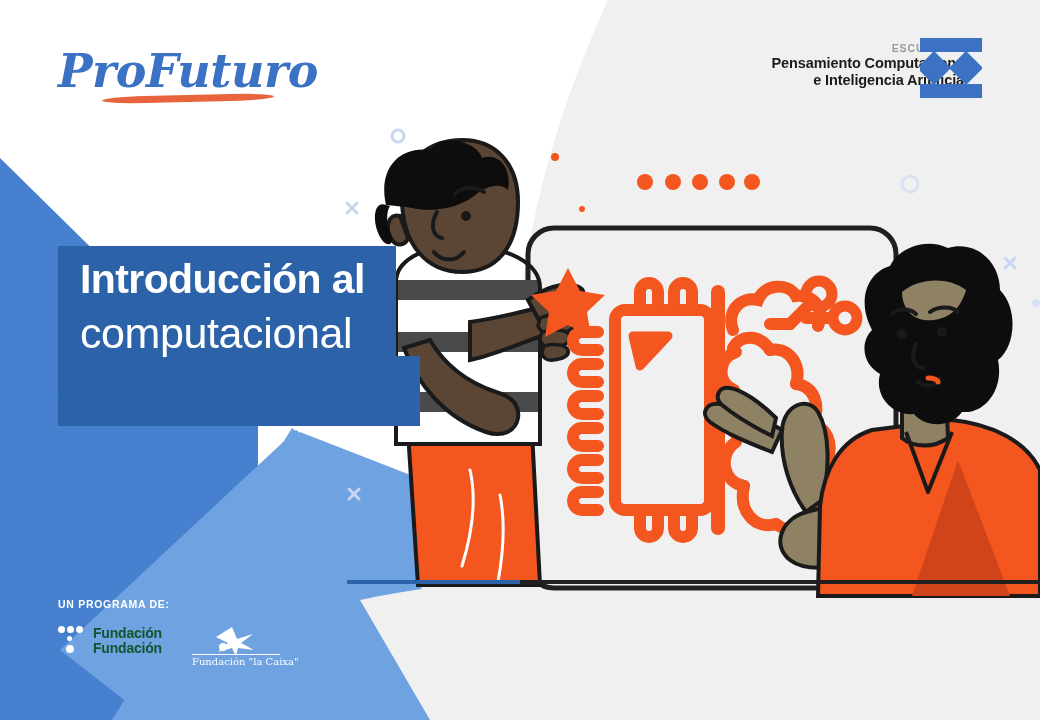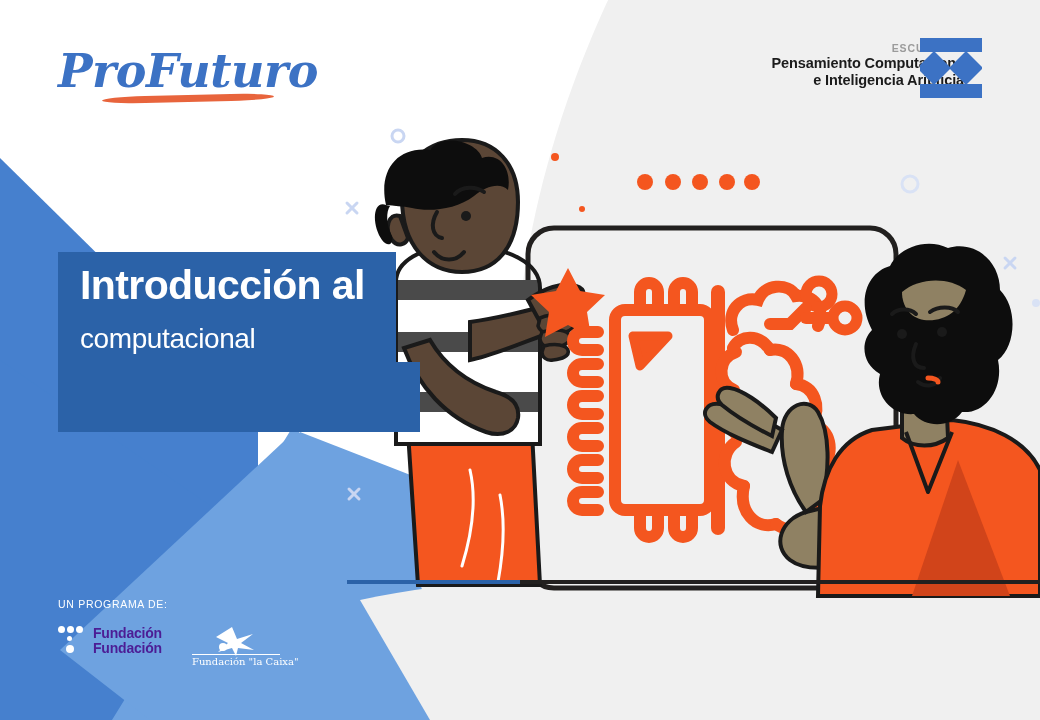--- a/index.html
+++ b/index.html
@@ -46,50 +46,50 @@
     line-height:12px;margin:0 0 1px 0;
   }
   .escuela-l1,.escuela-l2{
     font-size:14.5px;font-weight:700;color:#1b1b1b;line-height:17px;
     letter-spacing:-0.1px;white-space:nowrap;
   }
   .mark-wrap{position:absolute;right:58px;top:38px;width:62px;height:60px;}
 
   
   .title-banner{
-    position:absolute;left:58px;top:252px;width:362px;height:180px;
+    position:absolute;left:58px;top:246px;width:362px;height:180px;
   }
   .tb-rect{position:absolute;background:#2B62A8;}
   .tb-a{left:0;top:0;width:338px;height:115px;}
   .tb-b{left:0;top:110px;width:362px;height:70px;}
   .title-text{
     position:absolute;left:22px;top:8px;width:400px;
     color:#ffffff;
   }
   .t-line1,.t-line2{
     font-size:41px;font-weight:700;line-height:51px;letter-spacing:-0.6px;white-space:nowrap;
   }
   .t-line3{
-    font-size:28px;font-weight:400;line-height:56px;letter-spacing:-0.4px;white-space:nowrap;
+    font-size:43px;font-weight:400;line-height:56px;letter-spacing:-0.4px;white-space:nowrap;
   }
 
   
   .footer{
     position:absolute;left:58px;top:598px;width:300px;height:90px;
   }
   .prog-label{
-    font-size:10.5px;font-weight:400;letter-spacing:0.7px;color:#ffffff;
+    font-size:10.5px;font-weight:700;letter-spacing:0.7px;color:#ffffff;
     line-height:13px;
   }
   .logo-row{position:absolute;left:0;top:28px;display:flex;align-items:flex-start;gap:30px;}
   .tf-logo{display:flex;align-items:center;gap:9px;}
   .tf-dots{position:relative;width:26px;height:30px;}
   .tf-dots i{position:absolute;background:#fff;border-radius:50%;display:block;}
   .tf-name{
-    color:#4c1d95;font-size:14px;font-weight:700;line-height:15px;letter-spacing:-0.2px;
+    color:#14532d;font-size:14px;font-weight:700;line-height:15px;letter-spacing:-0.2px;
   }
   .caixa-logo{position:relative;width:88px;height:48px;}
   .caixa-rule{position:absolute;left:0;top:28px;width:88px;height:1px;background:#fff;}
   .caixa-name{
     position:absolute;left:0;top:30px;width:88px;text-align:center;
     font-family:"DejaVu Serif",serif;color:#fff;font-size:10px;line-height:12px;white-space:nowrap;
   }
 </style>
 </head>
 <body>

